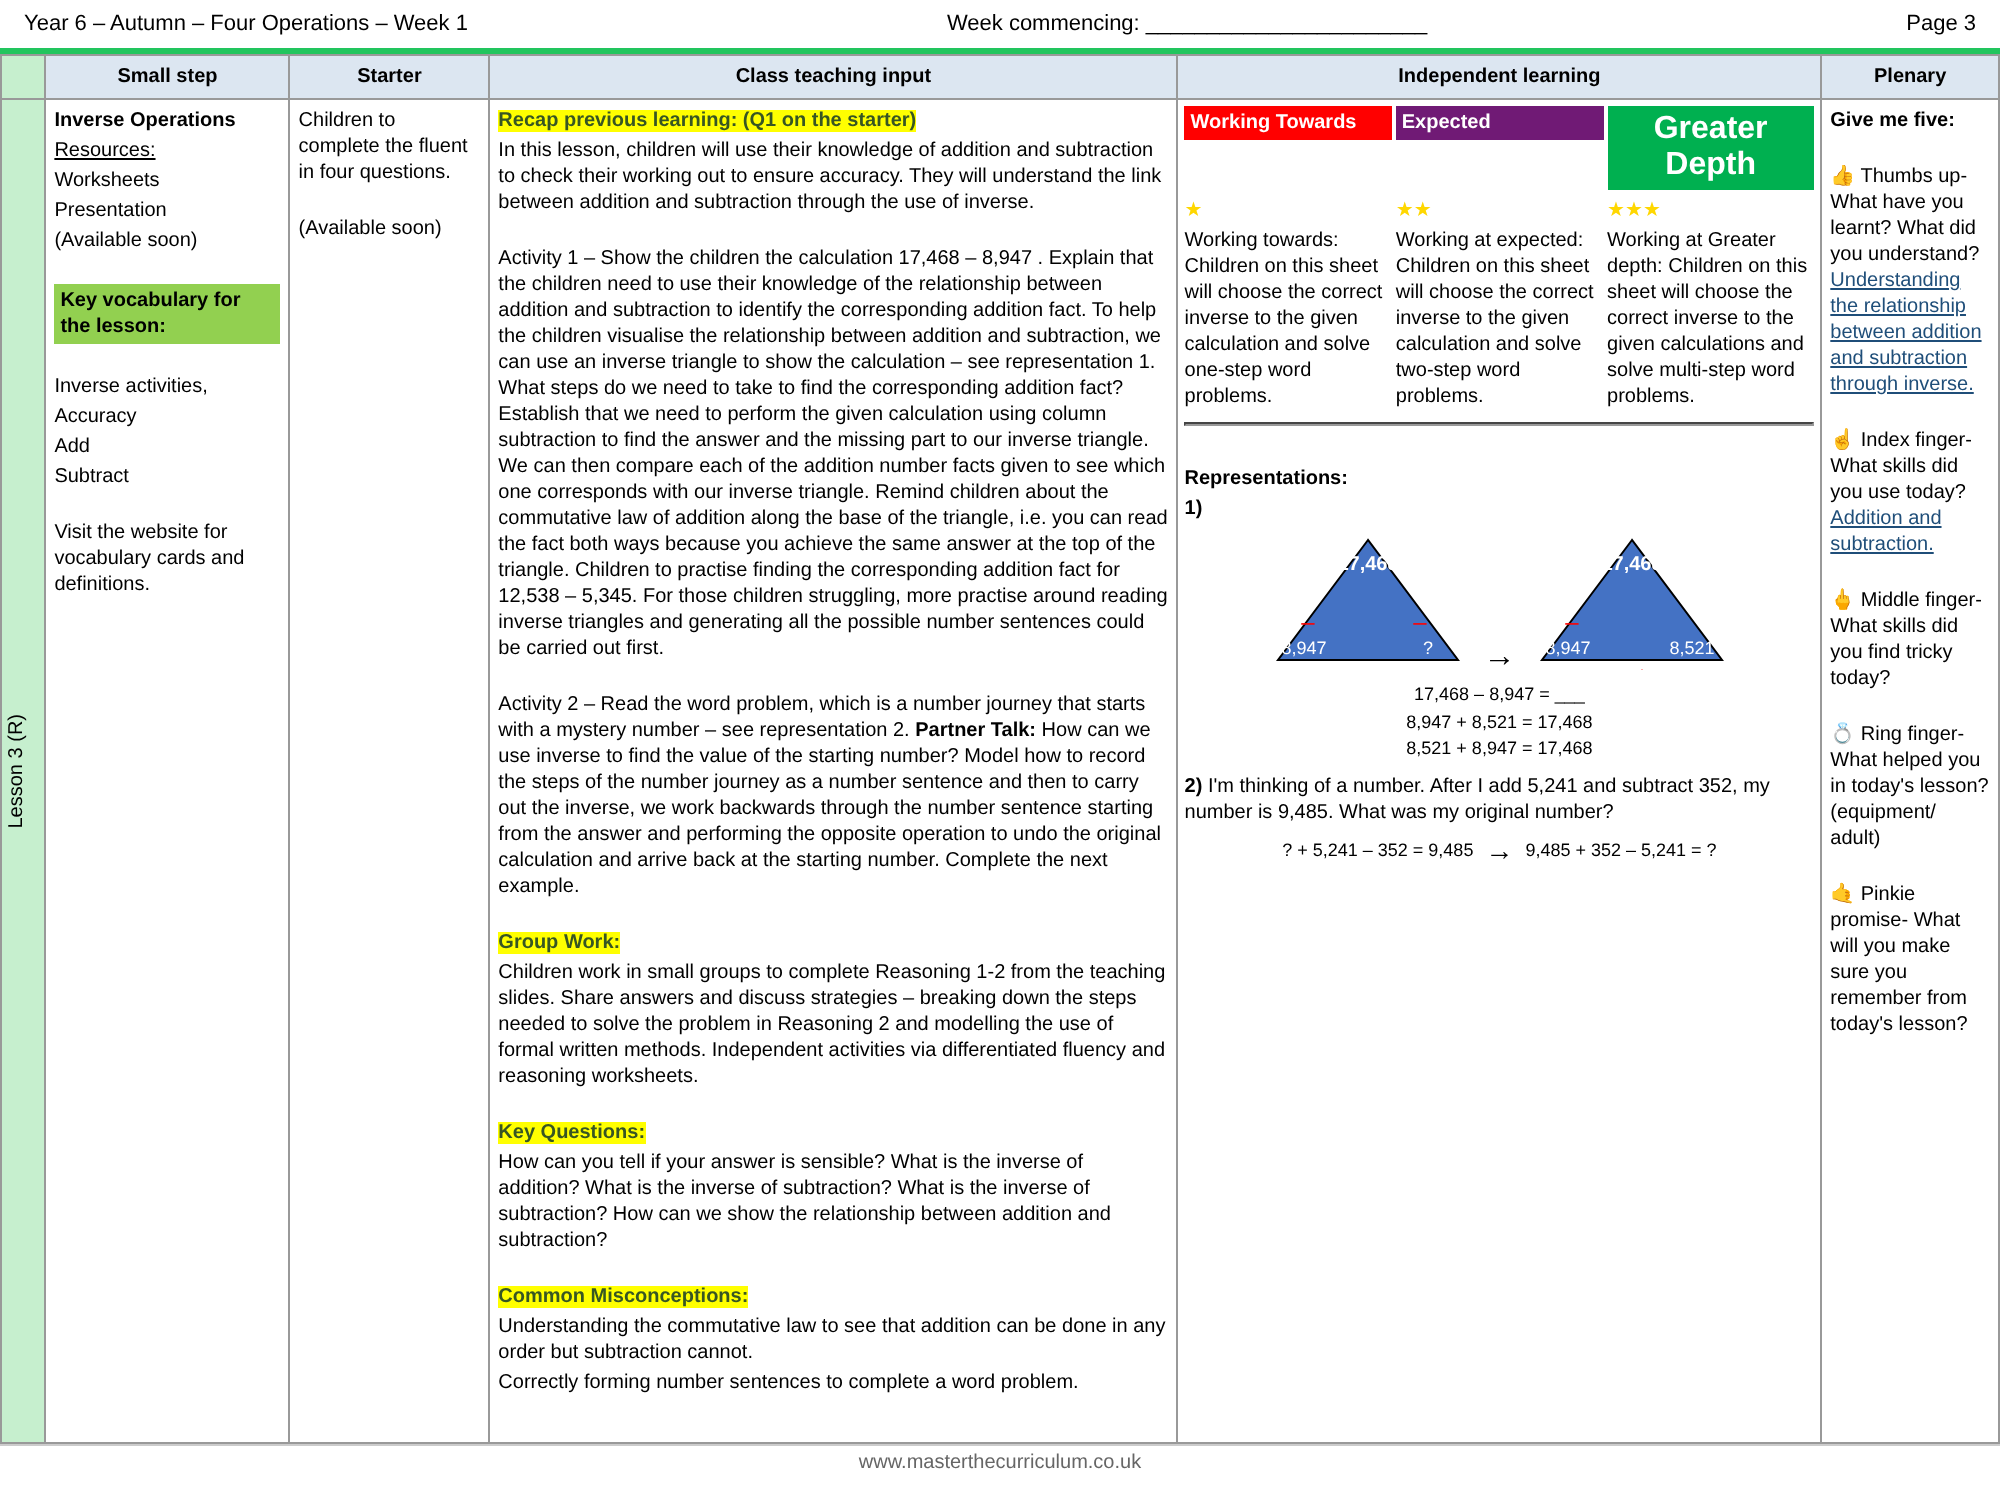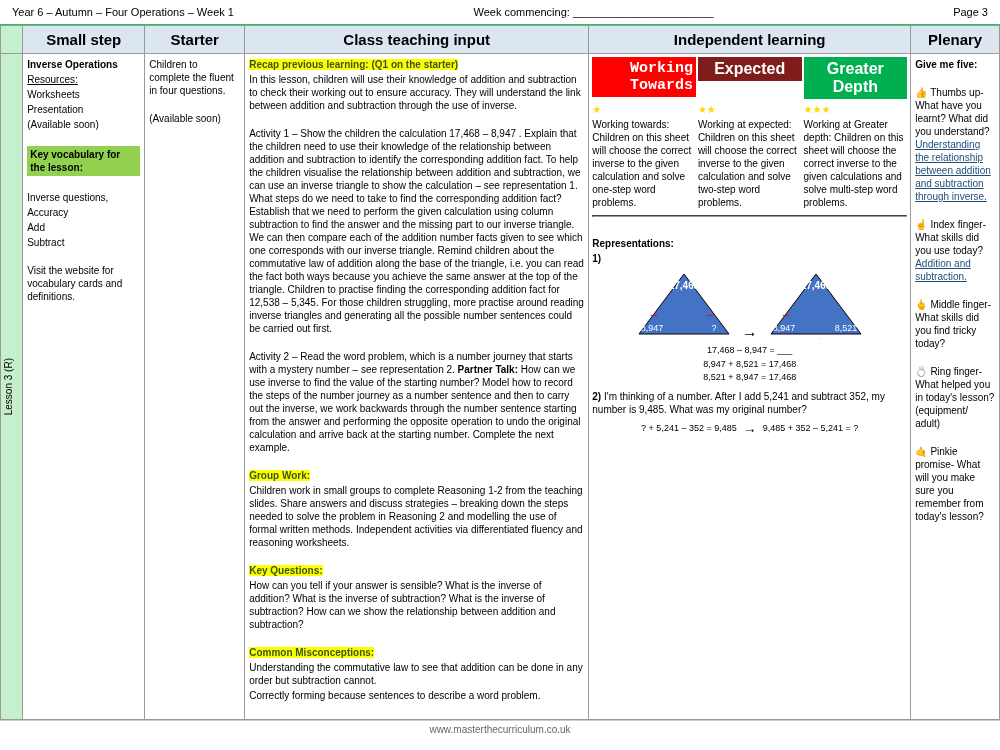--- a/index.html
+++ b/index.html
@@ -1,20 +1,20 @@
 <!DOCTYPE html>
 <html><head>
   <meta charset="utf-8">
   <style>
     * { box-sizing: border-box; margin: 0; padding: 0; }
     body { font-family: Arial, sans-serif; font-size: 11px; background: #fff; width: 1000px; height: 750px; overflow: hidden; }
     
     .header-bar {
       background: #fff;
-      border-bottom: 1px solid #22c55e;
+      border-bottom: 3px solid #22c55e;
       padding: 6px 12px;
       display: flex;
       justify-content: space-between;
       align-items: center;
       font-size: 11px;
     }
     
     .main-table {
       width: 100%;
       border-collapse: collapse;
@@ -29,32 +29,32 @@
     
     .col-small-step { width: 110px; }
     .col-starter { width: 90px; }
     .col-class-teaching { width: 310px; }
     .col-plenary { width: 80px; }
     
     .header-row th {
       background: #dce6f1;
       text-align: center;
       font-weight: bold;
-      font-size: 15px;
+      font-size: 10px;
       padding: 5px 4px;
     }
     
     .green-highlight { background: #92d050; color: #000; font-weight: bold; font-size: 10px; padding: 2px 3px; display: inline-block; }
     .recap-text { color: #375623; font-weight: bold; }
     .group-work-text { color: #375623; font-weight: bold; background: #ffff00; }
     .key-q-text { color: #375623; font-weight: bold; background: #ffff00; }
     .misconception-text { color: #375623; font-weight: bold; background: #ffff00; }
     
-    .working-towards { background: #ff0000; color: #fff; text-align: right; padding: 3px; font-weight: bold; font-size: 15px; font-family: Liberation Mono, monospace; }
-    .expected { background: #7f1d1d; color: #fff; text-align: center; padding: 3px; font-weight: bold; font-size: 16px; }
+    .working-towards { background: #ff0000; color: #fff; text-align: left; padding: 3px; font-weight: bold; font-size: 10px; }
+    .expected { background: #701a75; color: #fff; padding: 3px; font-weight: bold; font-size: 10px; }
     .greater-depth { background: #00b050; color: #fff; text-align: center; padding: 3px; font-weight: bold; font-size: 16px; }
     
     .star { color: #ffd700; }
     
     .indep-cols { display: flex; gap: 2px; margin-bottom: 4px; }
     .indep-col { flex: 1; font-size: 10px; }
     
     .blue-link { color: #1f4e79; text-decoration: underline; }
     
     .footer-bar {
@@ -111,21 +111,21 @@
 
       <td class="col-small-step content-cell">
         <p><strong>Inverse Operations</strong></p>
         <p><u>Resources:</u></p>
         <p>Worksheets</p>
         <p>Presentation</p>
         <p>(Available soon)</p>
         <br>
         <p><span class="green-highlight">Key vocabulary for the lesson:</span></p>
         <br>
-        <p>Inverse questions,</p>
+        <p>Inverse activities,</p>
         <p>Accuracy</p>
         <p>Add</p>
         <p>Subtract</p>
         <br>
         <p>Visit the website for vocabulary cards and definitions.</p>
       </td>
 
       <td class="col-starter content-cell">
         <p>Children to complete the fluent in four questions.</p>
         <br>
@@ -141,21 +141,21 @@
         <p><span>Activity 2 – Read the word problem, which is a number journey that starts with a mystery number – see representation 2.</span> <strong>Partner Talk:</strong> <span>How can we use inverse to find the value of the starting number? Model how to record the steps of the number journey as a number sentence and then to carry out the inverse, we work backwards through the number sentence starting from the answer and performing the opposite operation to undo the original calculation and arrive back at the starting number. Complete the next example.</span></p>
         <br>
         <p><span class="group-work-text">Group Work:</span></p>
         <p>Children work in small groups to complete Reasoning 1-2 from the teaching slides. Share answers and discuss strategies – breaking down the steps needed to solve the problem in Reasoning 2 and modelling the use of formal written methods. Independent activities via differentiated fluency and reasoning worksheets.</p>
         <br>
         <p><span class="key-q-text">Key Questions:</span></p>
         <p>How can you tell if your answer is sensible? What is the inverse of addition? What is the inverse of subtraction? What is the inverse of subtraction? How can we show the relationship between addition and subtraction?</p>
         <br>
         <p><span class="misconception-text">Common Misconceptions:</span></p>
         <p>Understanding the commutative law to see that addition can be done in any order but subtraction cannot.</p>
-        <p>Correctly forming because sentences to describe a word problem.</p>
+        <p>Correctly forming number sentences to complete a word problem.</p>
       </td>
 
       <td style="width:290px; padding:3px;">
 
         <div class="indep-cols">
           <div class="indep-col">
             <div class="working-towards">Working Towards</div>
           </div>
           <div class="indep-col">
             <div class="expected">Expected</div>

